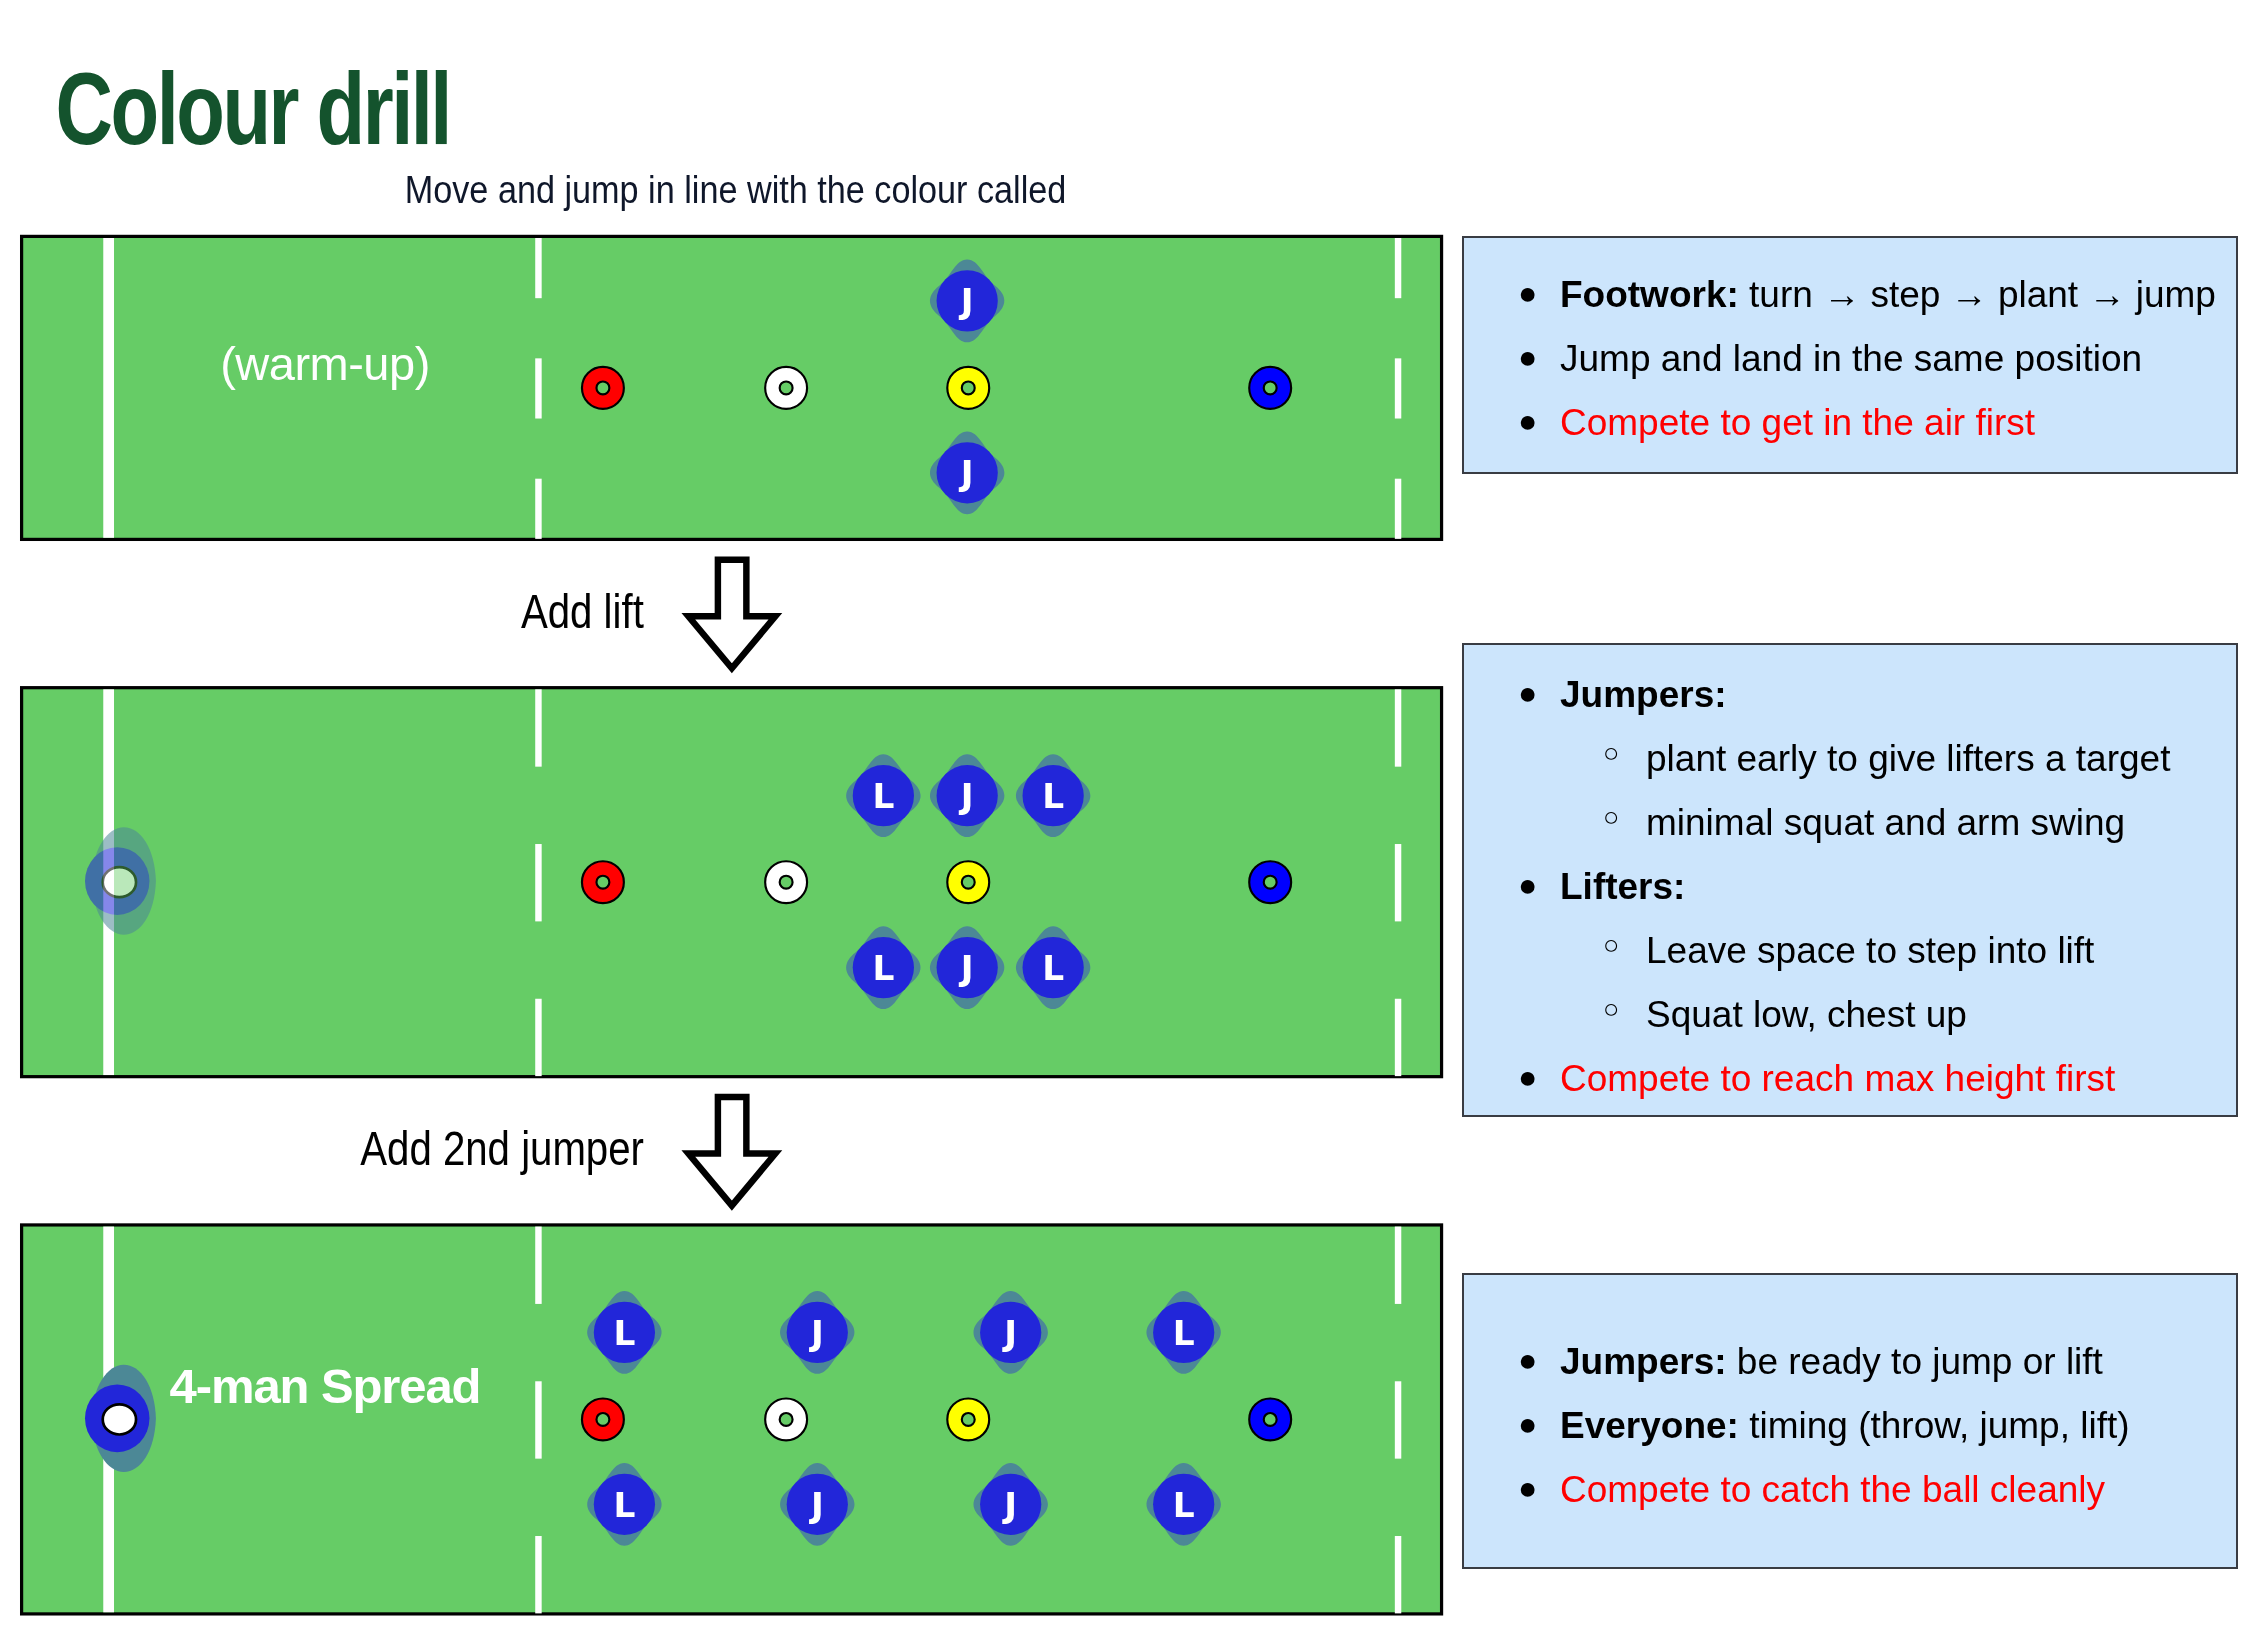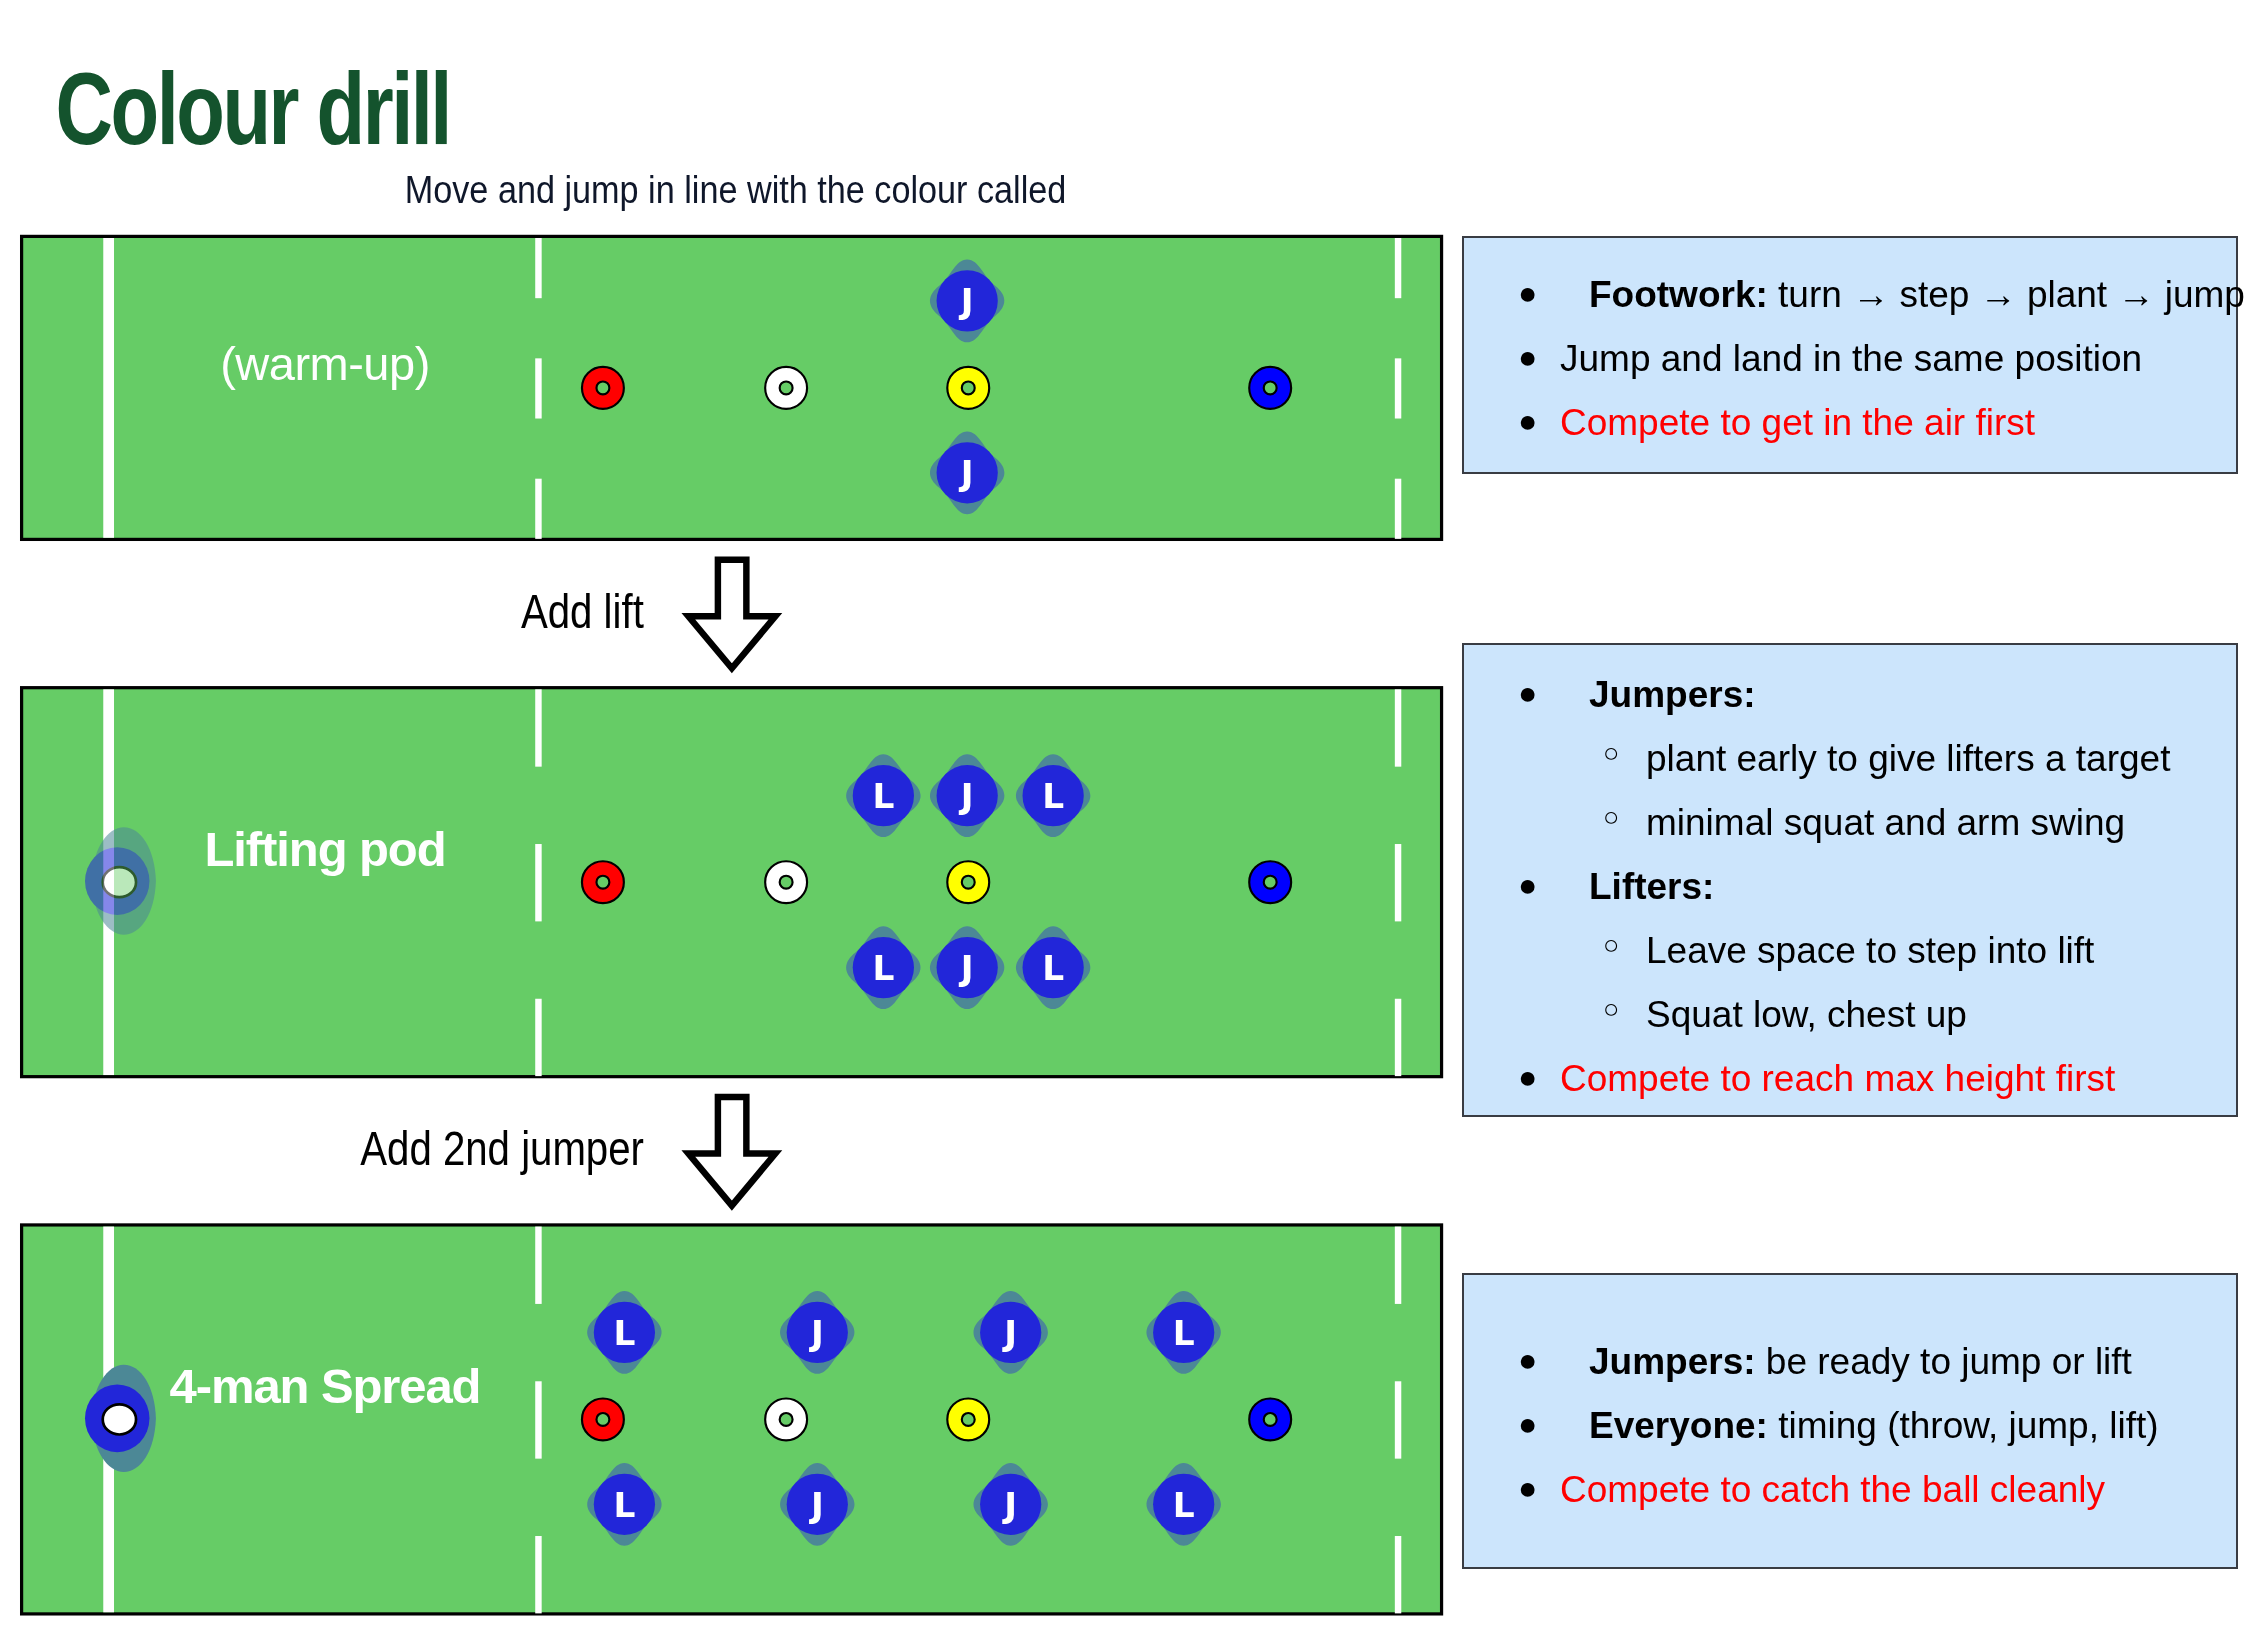--- a/index.html
+++ b/index.html
@@ -17,21 +17,21 @@
   .field-label .sub { font-size: 47px; display: block; letter-spacing: -0.5px; }
   .field-label .sub.italic { font-style: italic; }
   .step-label { position: absolute; font-size: 49px; color: #000; line-height: 1; white-space: nowrap; text-align: right; }
   .step-label span { display: inline-block; transform: scaleX(0.82); transform-origin: right center; }
   .notes { position: absolute; background: #cce5fc; border: 2.7px solid #393c43; box-sizing: border-box;
            font-size: 37px; color: #000; }
   .notes ul { list-style: none; margin: 0; padding: 0; }
   .notes li { position: relative; white-space: nowrap; line-height: 1; }
   .notes li .bullet { position: absolute; left: -42px; top: 1.1px; font-size: 32px; }
   .notes li .sub-bullet { position: absolute; left: -43px; top: 0px; font-size: 27px; }
-  .notes .bold { font-weight: bold; margin-left: 29px; }
+  .notes .bold { font-weight: bold; }
   .notes .red { color: #ff0000; }
   .player-text { font-family: "DejaVu Sans", sans-serif; font-weight: bold; font-size: 64px; fill: #ffffff; }
 </style>
 </head>
 <body>
 
 <div id="title" class="abs"><span>Colour drill</span></div>
 <div id="subtitle" class="abs"><span>Move and jump in line with the colour called</span></div>
 
 <svg id="fields" width="2261" height="1644" xmlns="http://www.w3.org/2000/svg" viewBox="0 0 4208 3060">
@@ -216,21 +216,20 @@
       </g>
     </g>
     <path d="M 1336 1042 L 1389 1042 L 1389 1147 L 1443 1147 L 1362 1244 L 1281 1147 L 1336 1147 Z" fill="#ffffff" stroke="#000" stroke-width="12"></path>
     <path d="M 1336 2042 L 1389 2042 L 1389 2147 L 1443 2147 L 1362 2244 L 1281 2147 L 1336 2147 Z" fill="#ffffff" stroke="#000" stroke-width="12"></path>
   </svg>
 
 <div class="field-label" style="left:102px; width:446px; top:337px;">
   <span class="sub">(warm-up)</span>
 </div>
 <div class="field-label" style="left:102px; width:446px; top:821px;">
-  <span class="main">Lifting pod</span>
 </div>
 <div class="field-label" style="left:102px; width:446px; top:1358px;">
   <span class="main">4-man Spread</span>
 </div>
 
 <div class="step-label" style="right:1617px; top:587px;"><span>Add lift</span></div>
 <div class="step-label" style="right:1617px; top:1124px;"><span>Add 2nd jumper</span></div>
 
 <div class="notes" style="left:1462px; top:236px; width:776px; height:238px; padding:38px 0 0 96px;">
   <ul id="notes-0">

